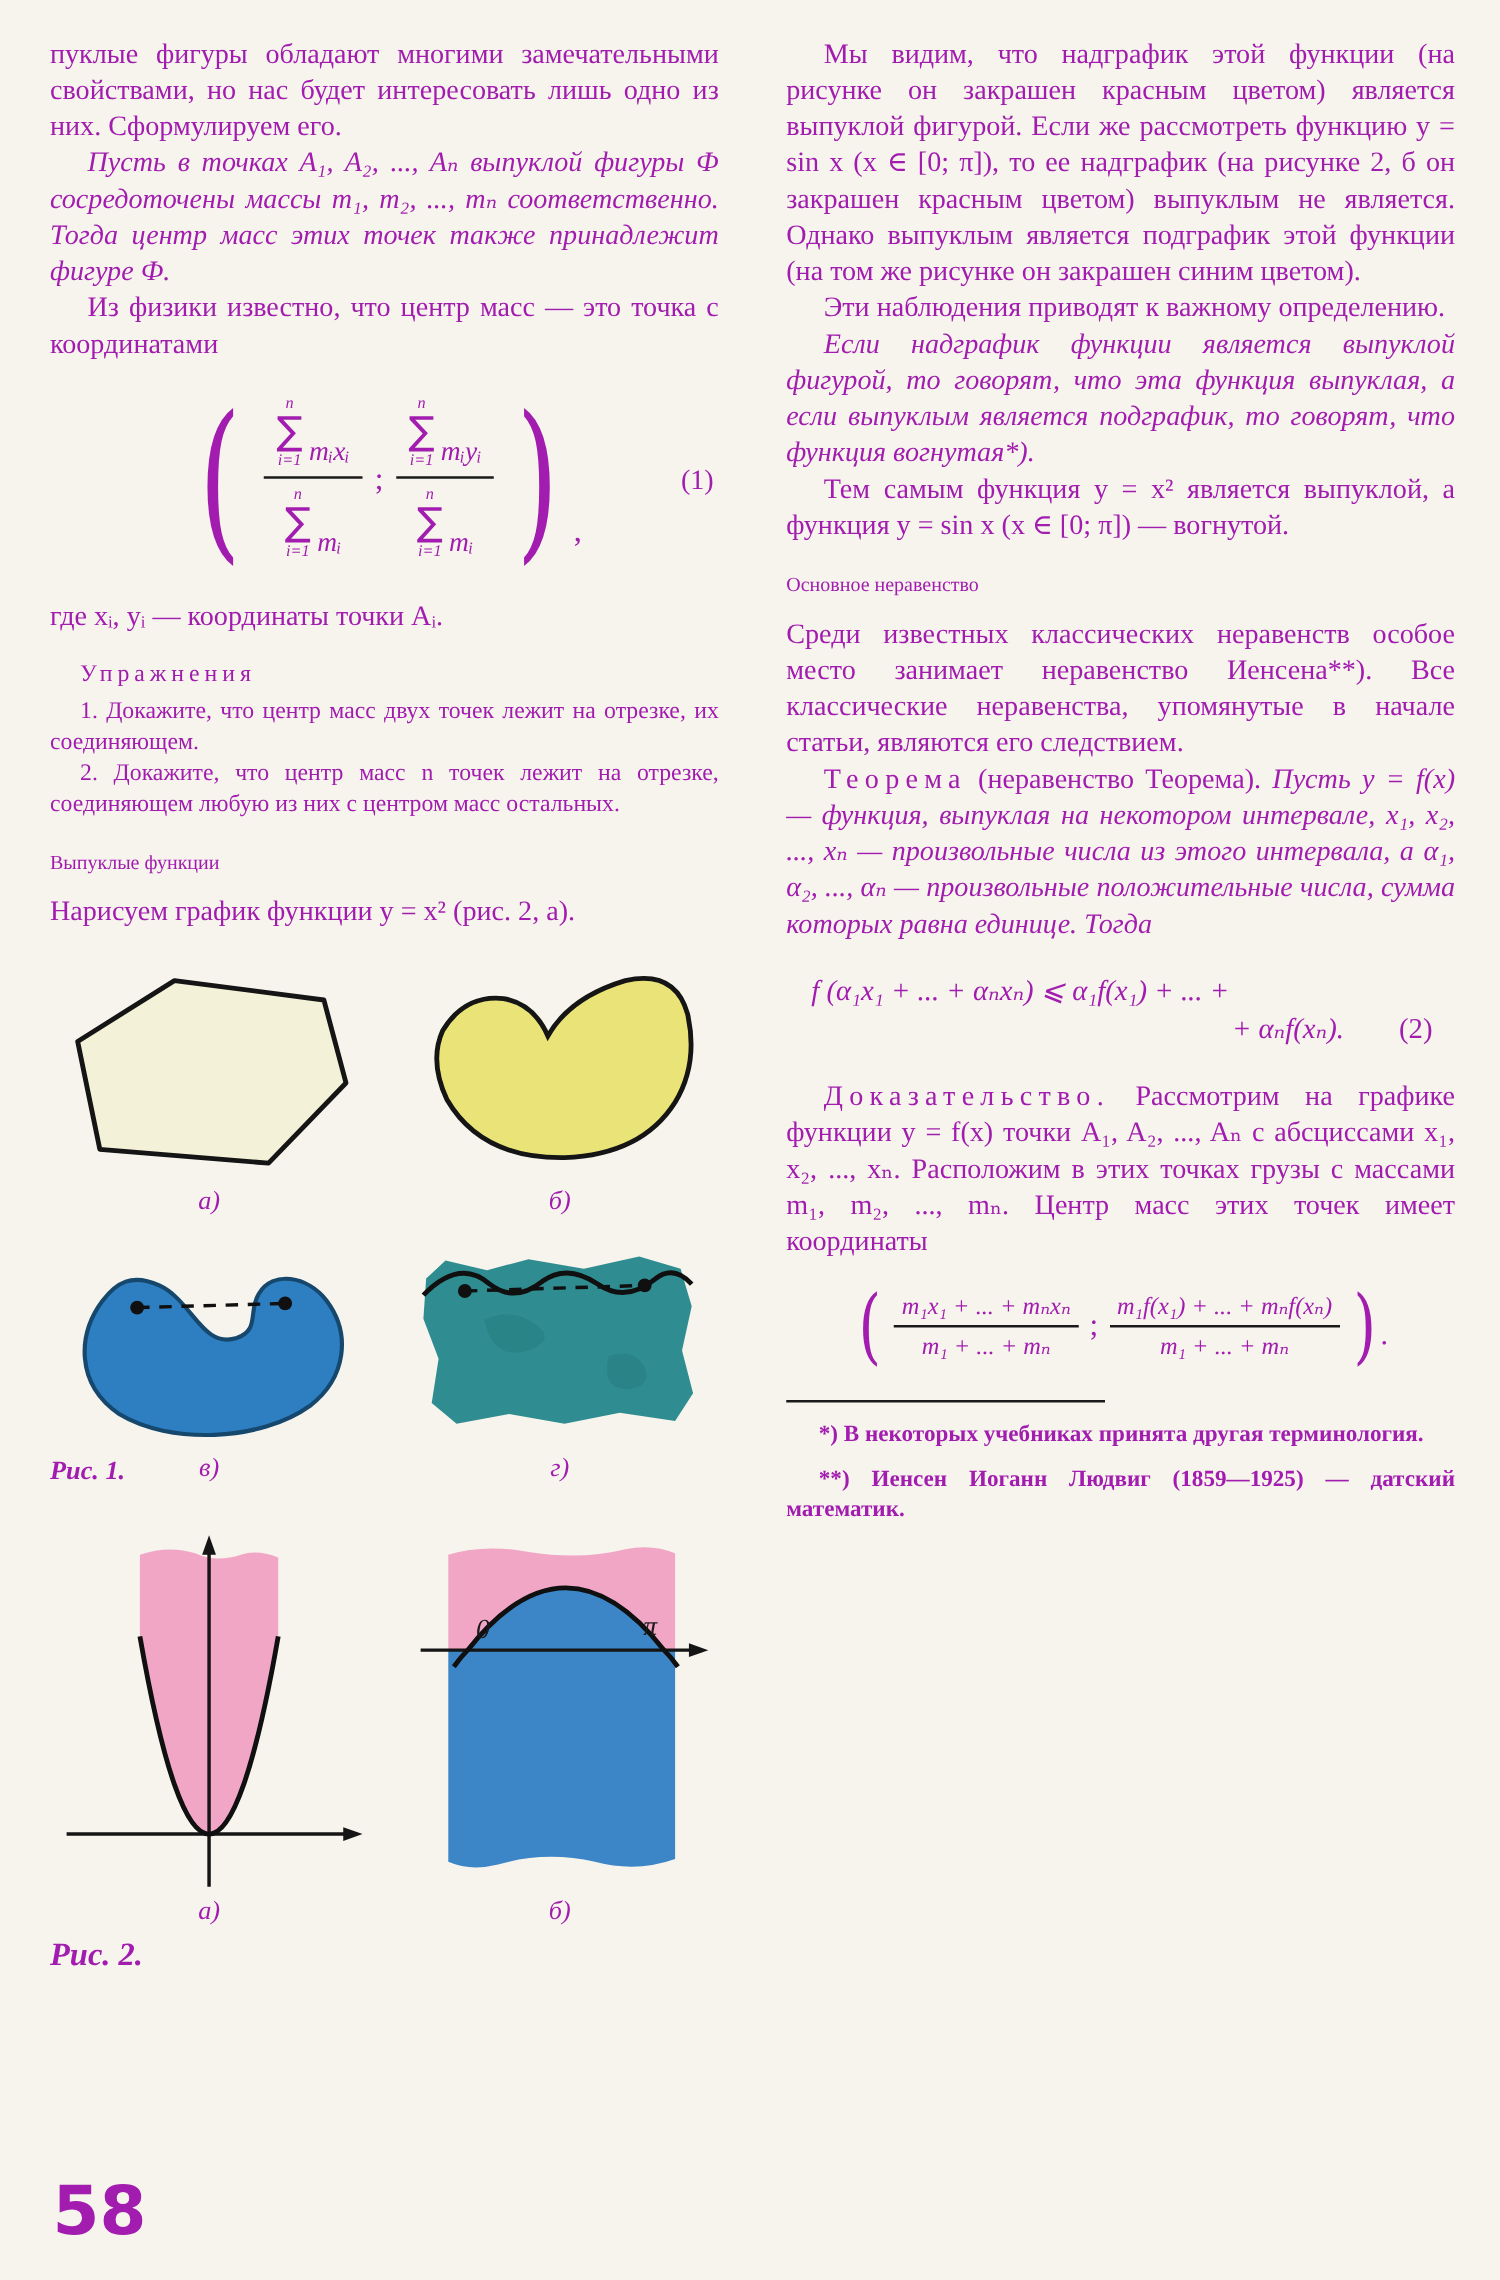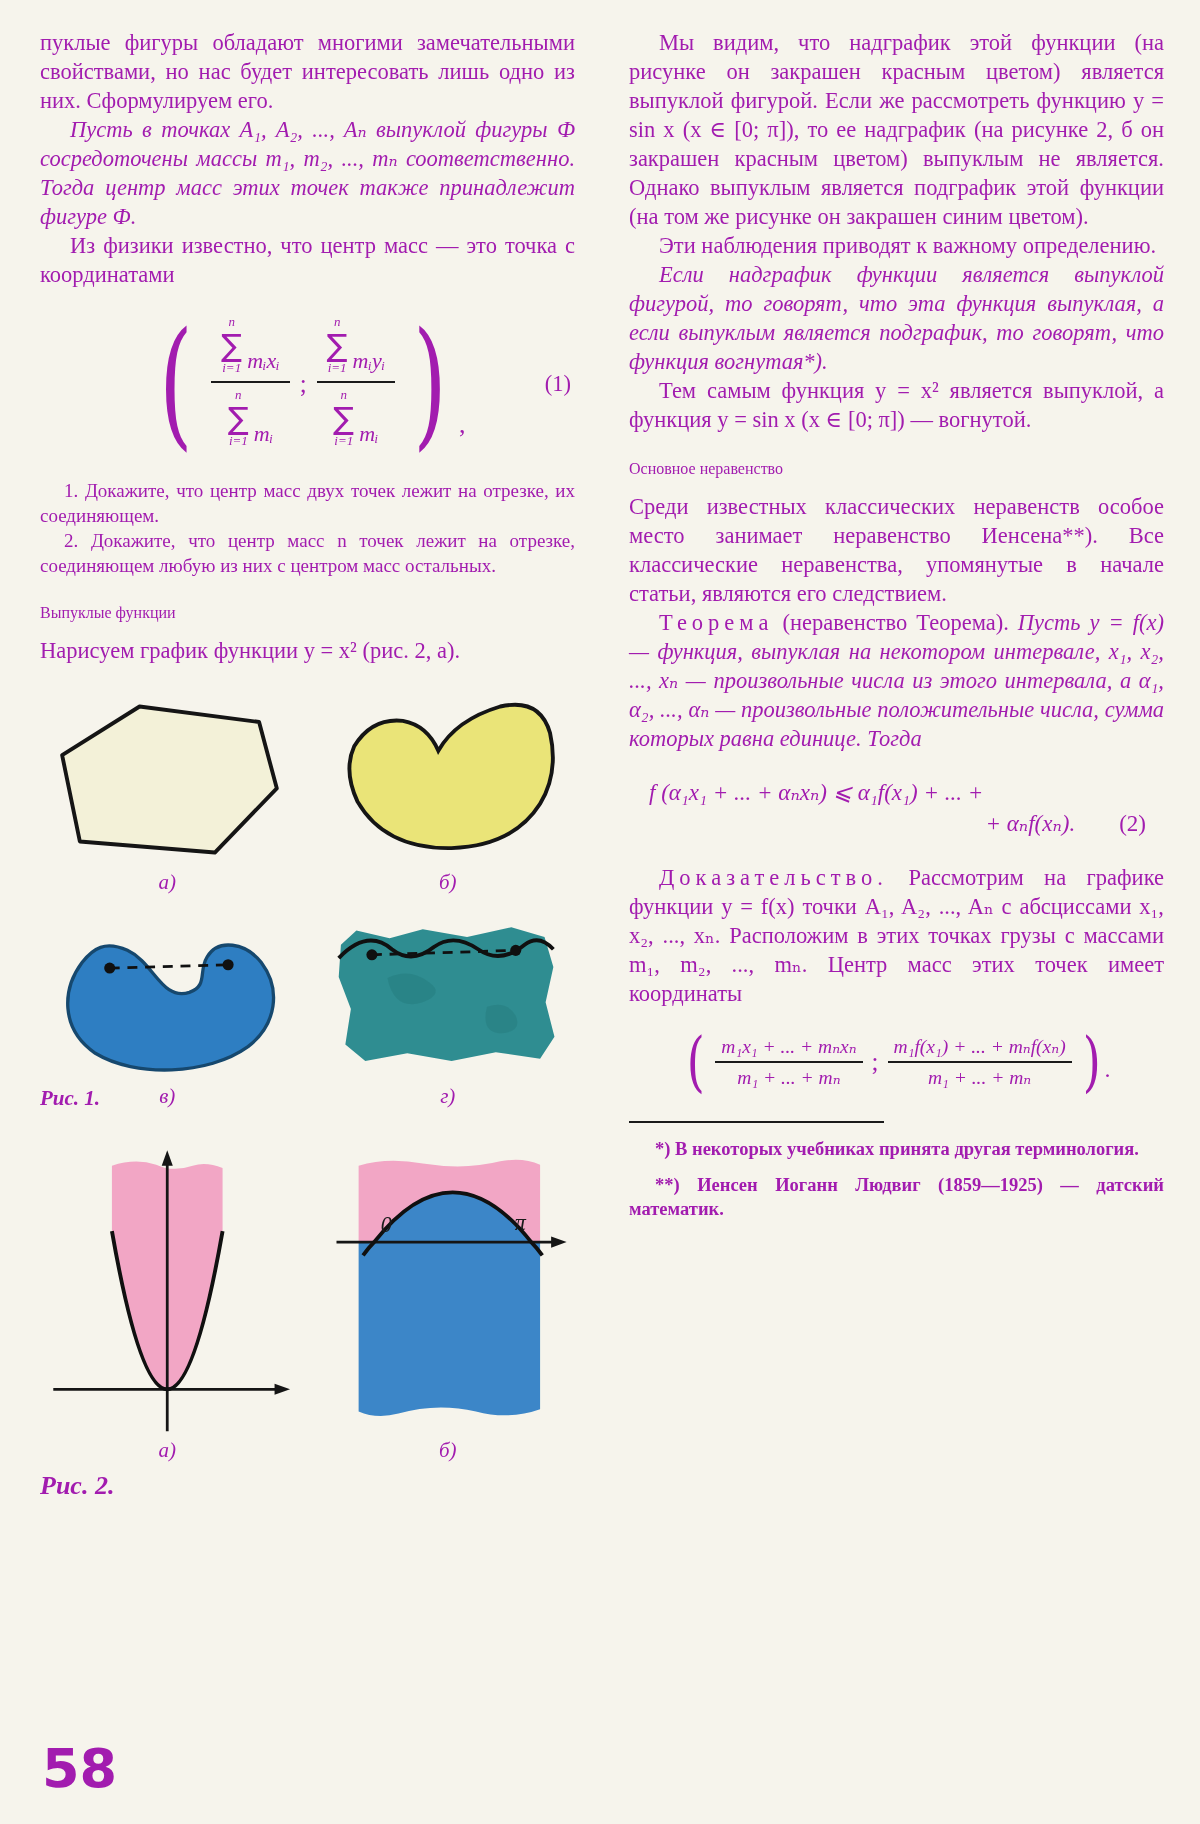--- a/index.html
+++ b/index.html
@@ -111,22 +111,24 @@
               </span>
               <span class="term">mᵢ</span>
             </span>
           </span>
           <span class="paren big">)</span>
           <span class="fcomma">,</span>
         </div>
         <span class="eqnum">(1)</span>
       </div>
 
+      <p class="b">где xᵢ, yᵢ — координаты точки Aᵢ.</p>
 
       <div class="exercises">
+        <div class="ex-title">Упражнения</div>
         <p class="exi">1. Докажите, что центр масс двух точек лежит на отрезке, их соединяющем.</p>
         <p class="exi">2. Докажите, что центр масс n точек лежит на отрезке, соединяющем любую из них с центром масс остальных.</p>
       </div>
 
       <h3 class="head">Выпуклые функции</h3>
       <p class="b">Нарисуем график функции y = x² (рис. 2, а).</p>
 
       <div class="fig1">
         <div class="fgrid">
           <div class="cell">

